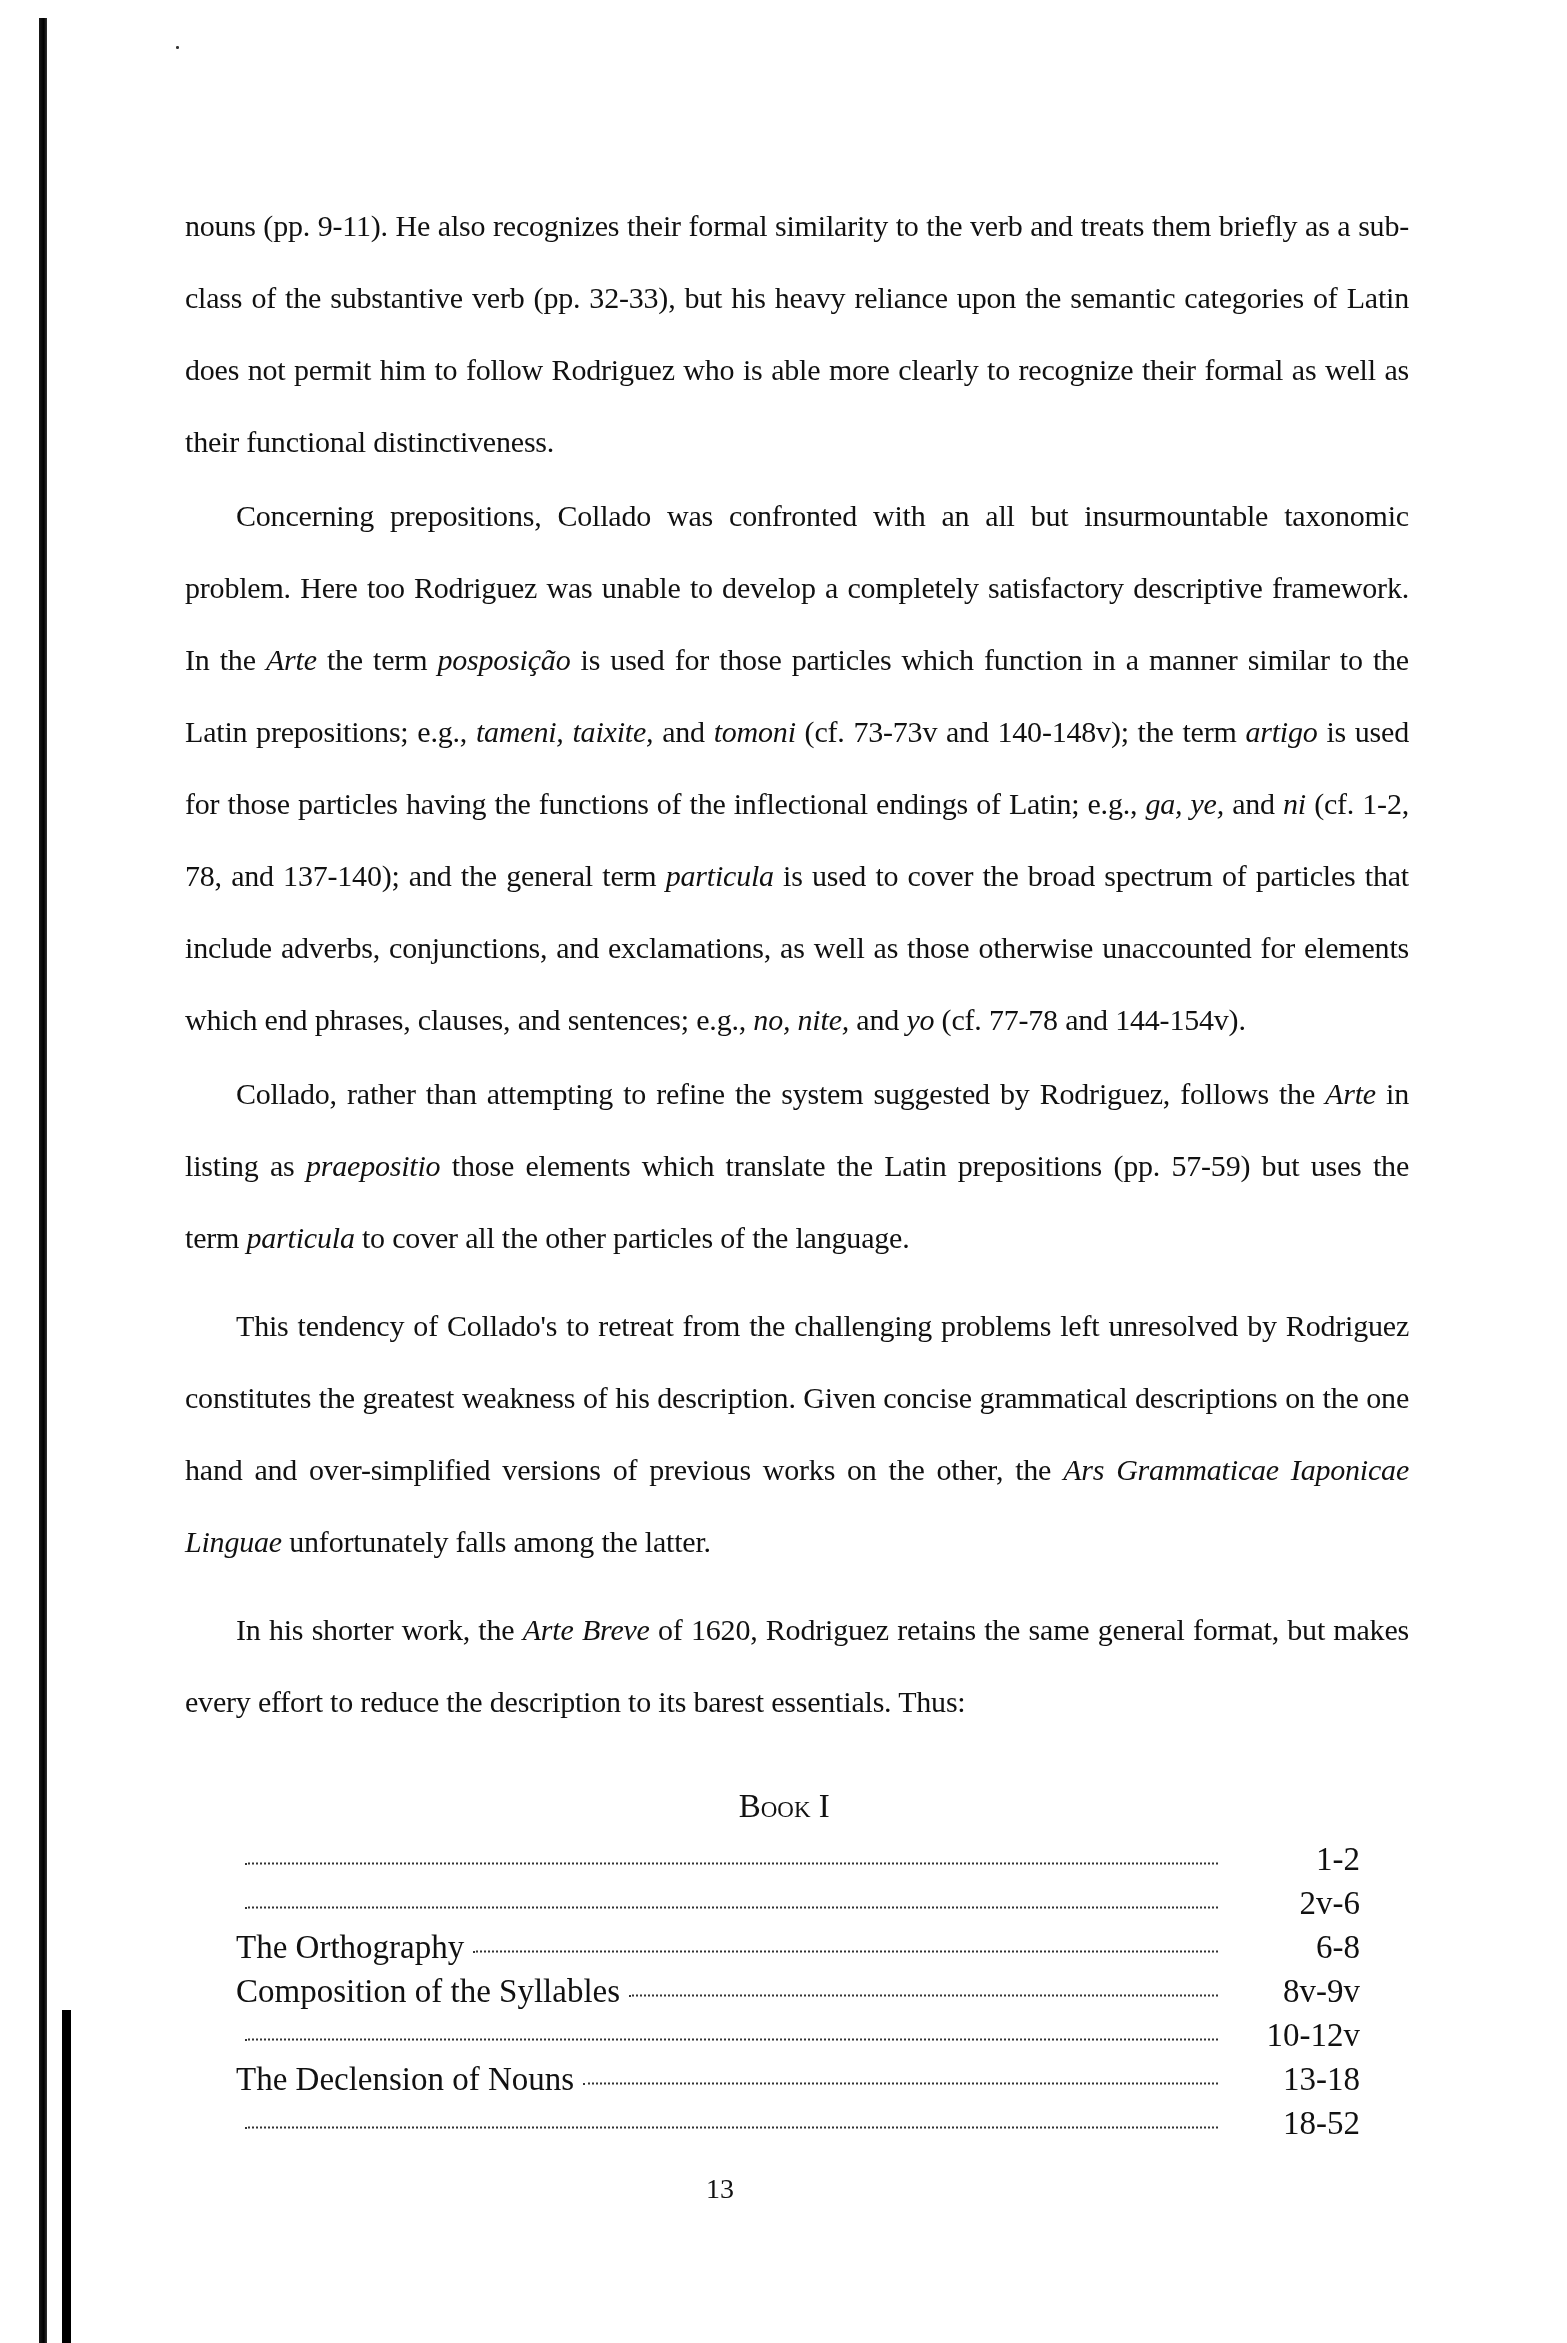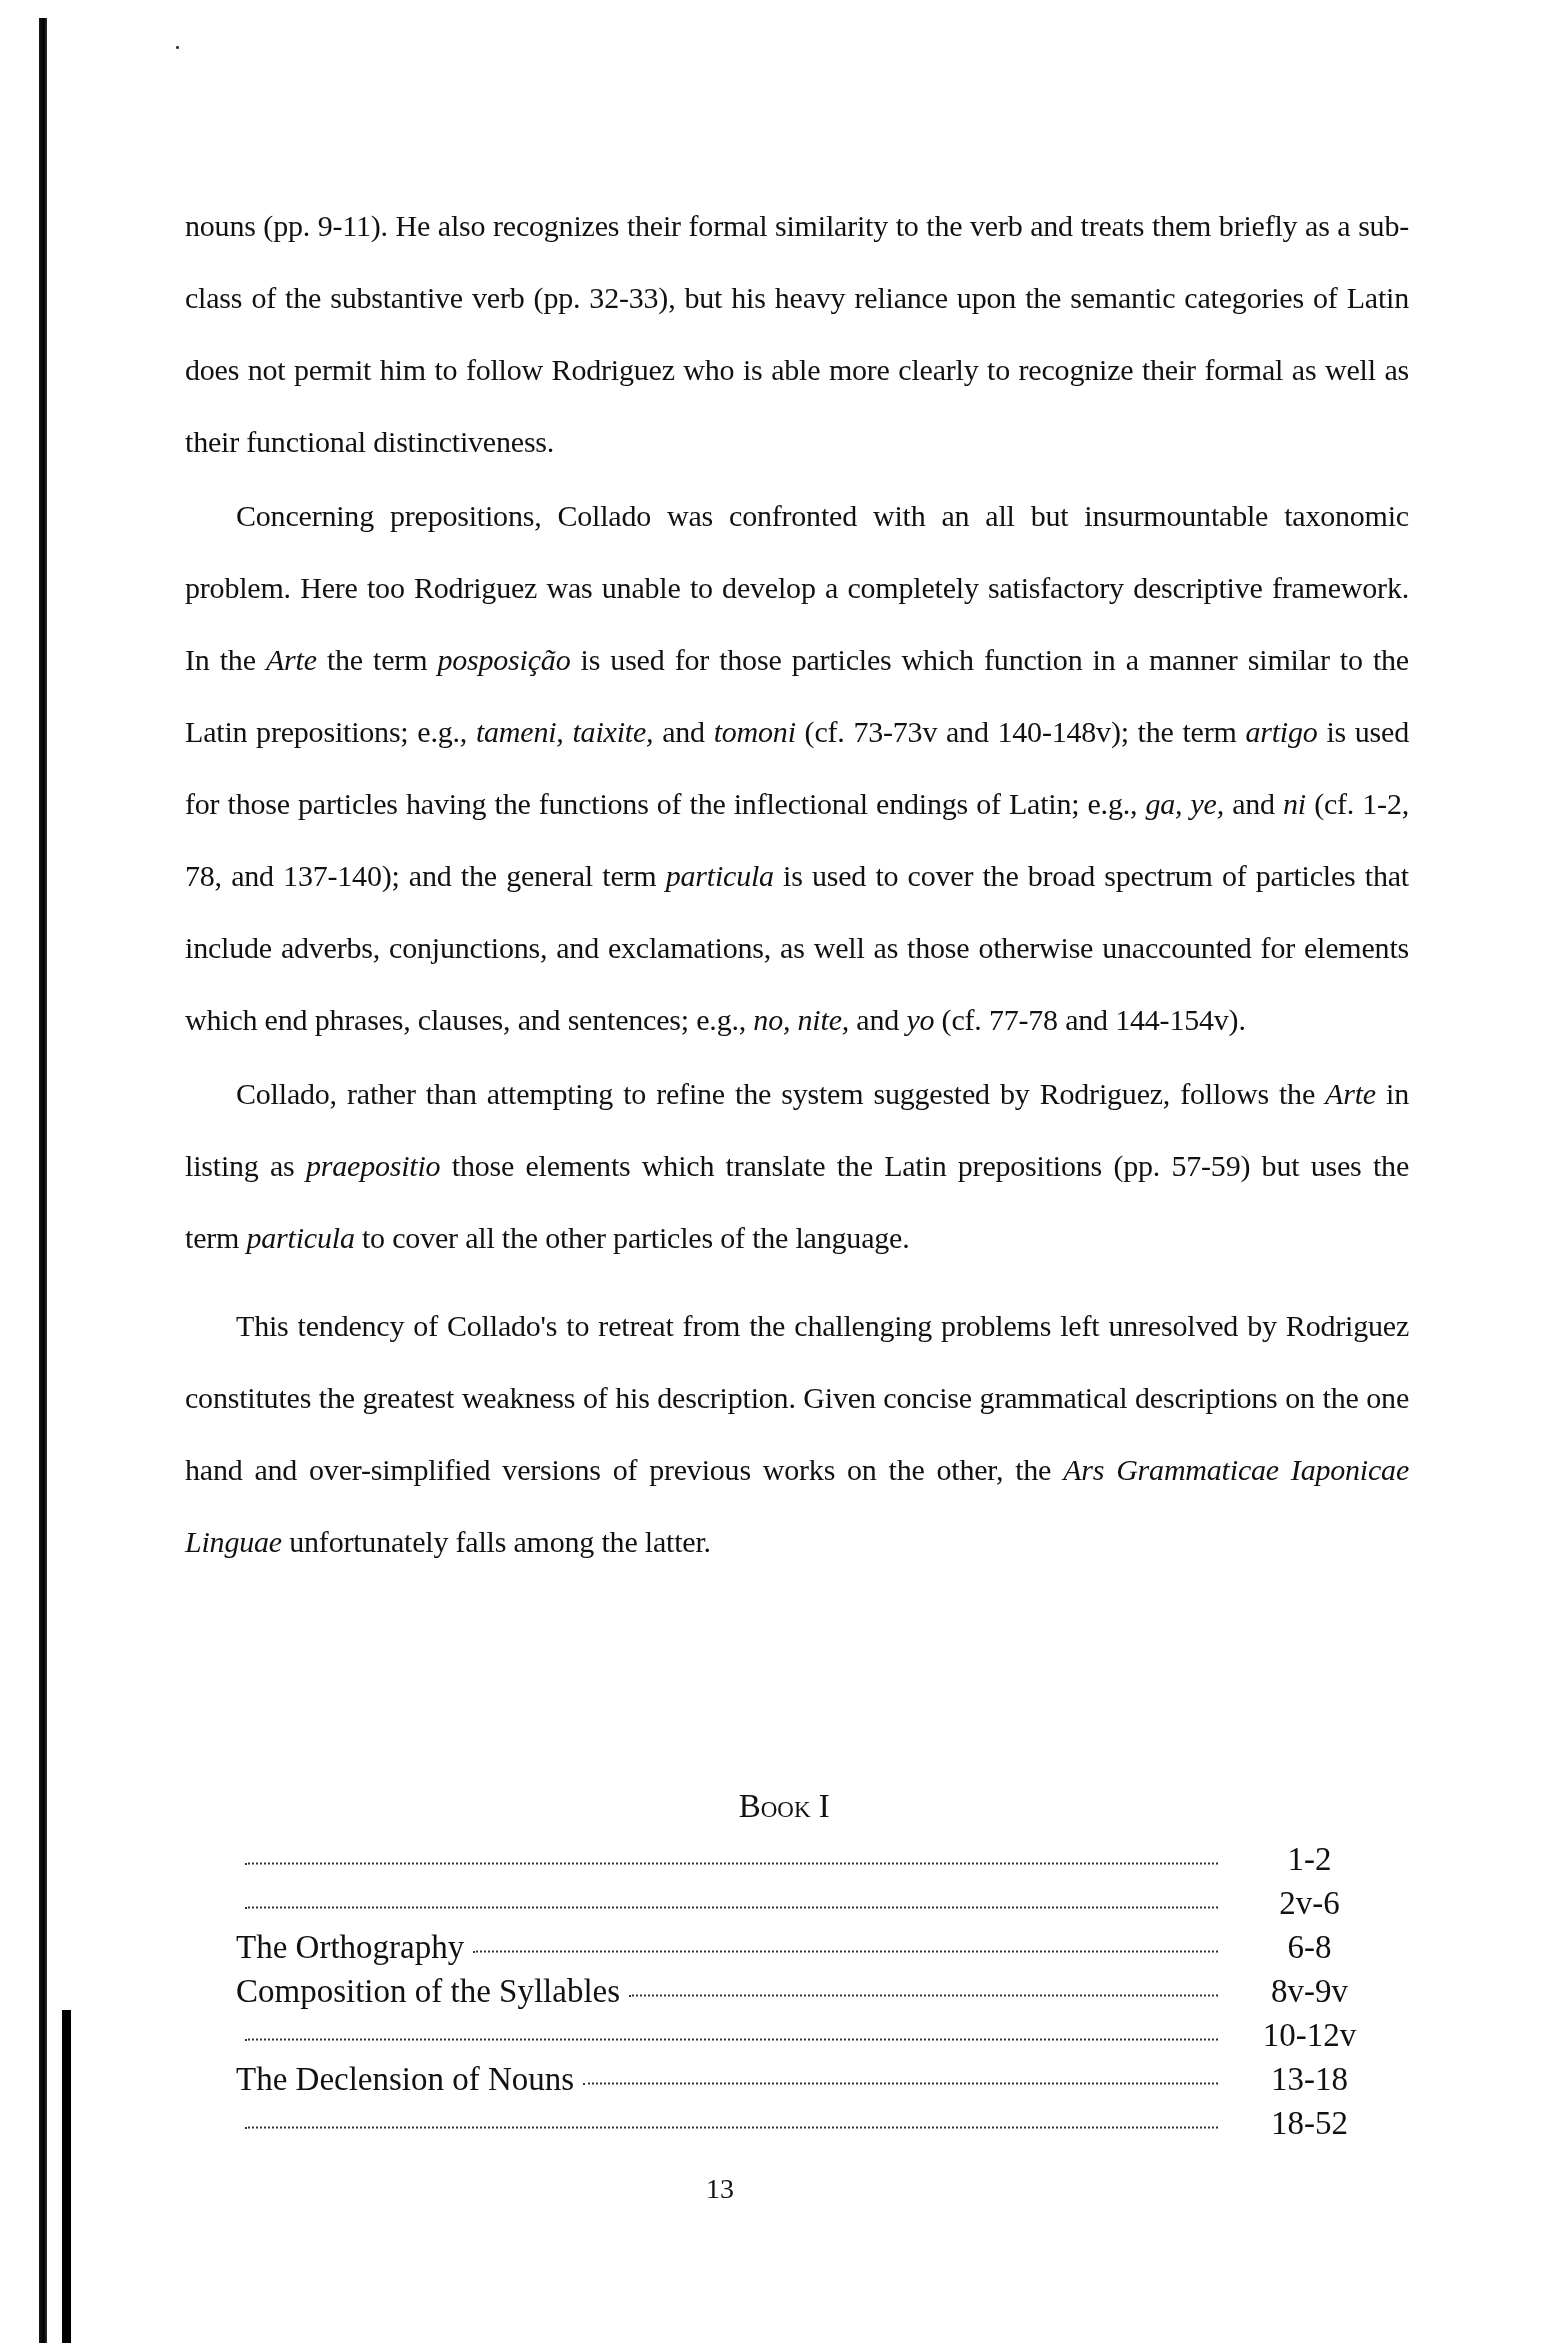--- a/index.html
+++ b/index.html
@@ -89,21 +89,21 @@
     white-space: nowrap;
   }
   .toc-dots {
     flex: 1;
     border-bottom: 2.7px dotted #333;
     margin: 0 22px 0 9.1px;
     transform: translateY(-5.5px);
   }
   .toc-pages {
     width: 101px;
-    text-align: center;
+    text-align: right;
     white-space: nowrap;
     padding-left: 7.3px;
     margin-left: 12px;
   }
   .page-number {
     position: absolute;
     left: 16px;
     width: 1408px;
     top: 2173px;
     text-align: center;
@@ -116,20 +116,21 @@
 
 <div class="binding-edge"></div>
 <div class="binding-edge-lower"></div>
 <div class="speck"></div>
 
 <div class="text-block">
   <p><span>nouns (pp. 9-11). He also recognizes their formal similarity to the verb and treats them briefly as a sub-class of the substantive verb (pp. 32-33), but his heavy reliance upon the semantic categories of Latin does not permit him to follow Rodriguez who is able more clearly to recognize their formal as well as their functional distinctiveness.</span></p>
   <p class="indent"><span>Concerning prepositions, Collado was confronted with an all but insurmountable taxonomic problem. Here too Rodriguez was unable to develop a completely satisfactory descriptive framework. In the </span><em>Arte</em><span> the term </span><em>posposição</em><span> is used for those particles which function in a manner similar to the Latin prepositions; e.g., </span><em>tameni, taixite,</em><span> and </span><em>tomoni</em><span> (cf. 73-73v and 140-148v); the term </span><em>artigo</em><span> is used for those particles having the functions of the inflectional endings of Latin; e.g., </span><em>ga, ye,</em><span> and </span><em>ni</em><span> (cf. 1-2, 78, and 137-140); and the general term </span><em>particula</em><span> is used to cover the broad spectrum of particles that include adverbs, conjunctions, and exclamations, as well as those otherwise unaccounted for elements which end phrases, clauses, and sentences; e.g., </span><em>no, nite,</em><span> and </span><em>yo</em><span> (cf. 77-78 and 144-154v).</span></p>
   <p class="indent"><span>Collado, rather than attempting to refine the system suggested by Rodriguez, follows the </span><em>Arte</em><span> in listing as </span><em>praepositio</em><span> those elements which translate the Latin prepositions (pp. 57-59) but uses the term </span><em>particula</em><span> to cover all the other particles of the language.</span></p>
   <p class="indent gap"><span>This tendency of Collado's to retreat from the challenging problems left unresolved by Rodriguez constitutes the greatest weakness of his description. Given concise grammatical descriptions on the one hand and over-simplified versions of previous works on the other, the </span><em>Ars Grammaticae Iaponicae Linguae</em><span> unfortunately falls among the latter.</span></p>
+  <p class="indent gap"><span>In his shorter work, the </span><em>Arte Breve</em><span> of 1620, Rodriguez retains the same general format, but makes every effort to reduce the description to its barest essentials. Thus:</span></p>
 </div>
 
 <div class="toc">
   <div class="toc-heading">
     <span class="sc">Book I</span>
   </div>
   <div>
     <div class="toc-row">
       <span class="toc-dots"></span>
       <span class="toc-pages">1-2</span>

